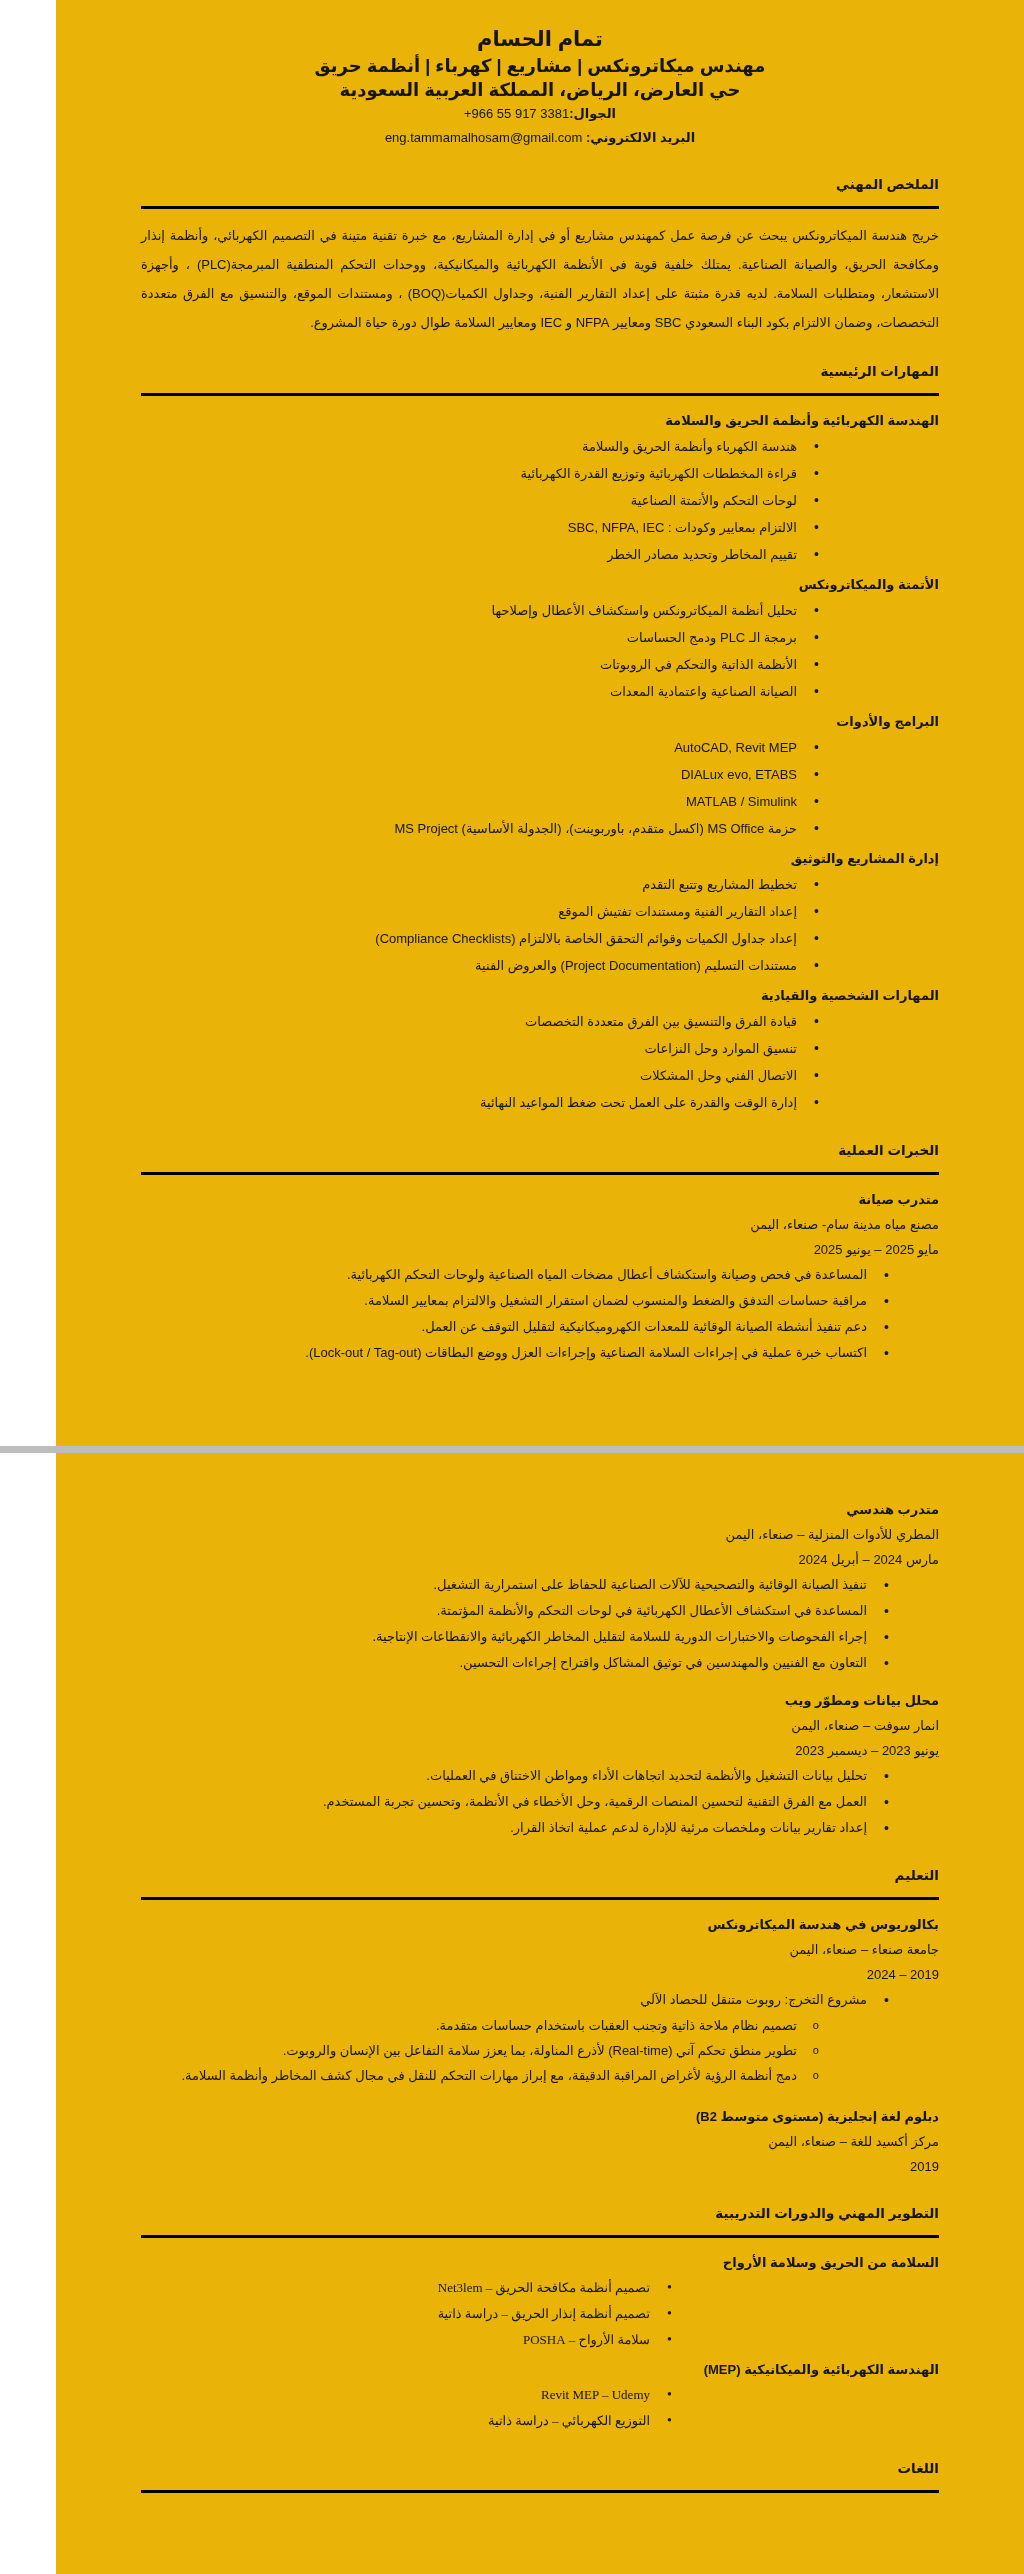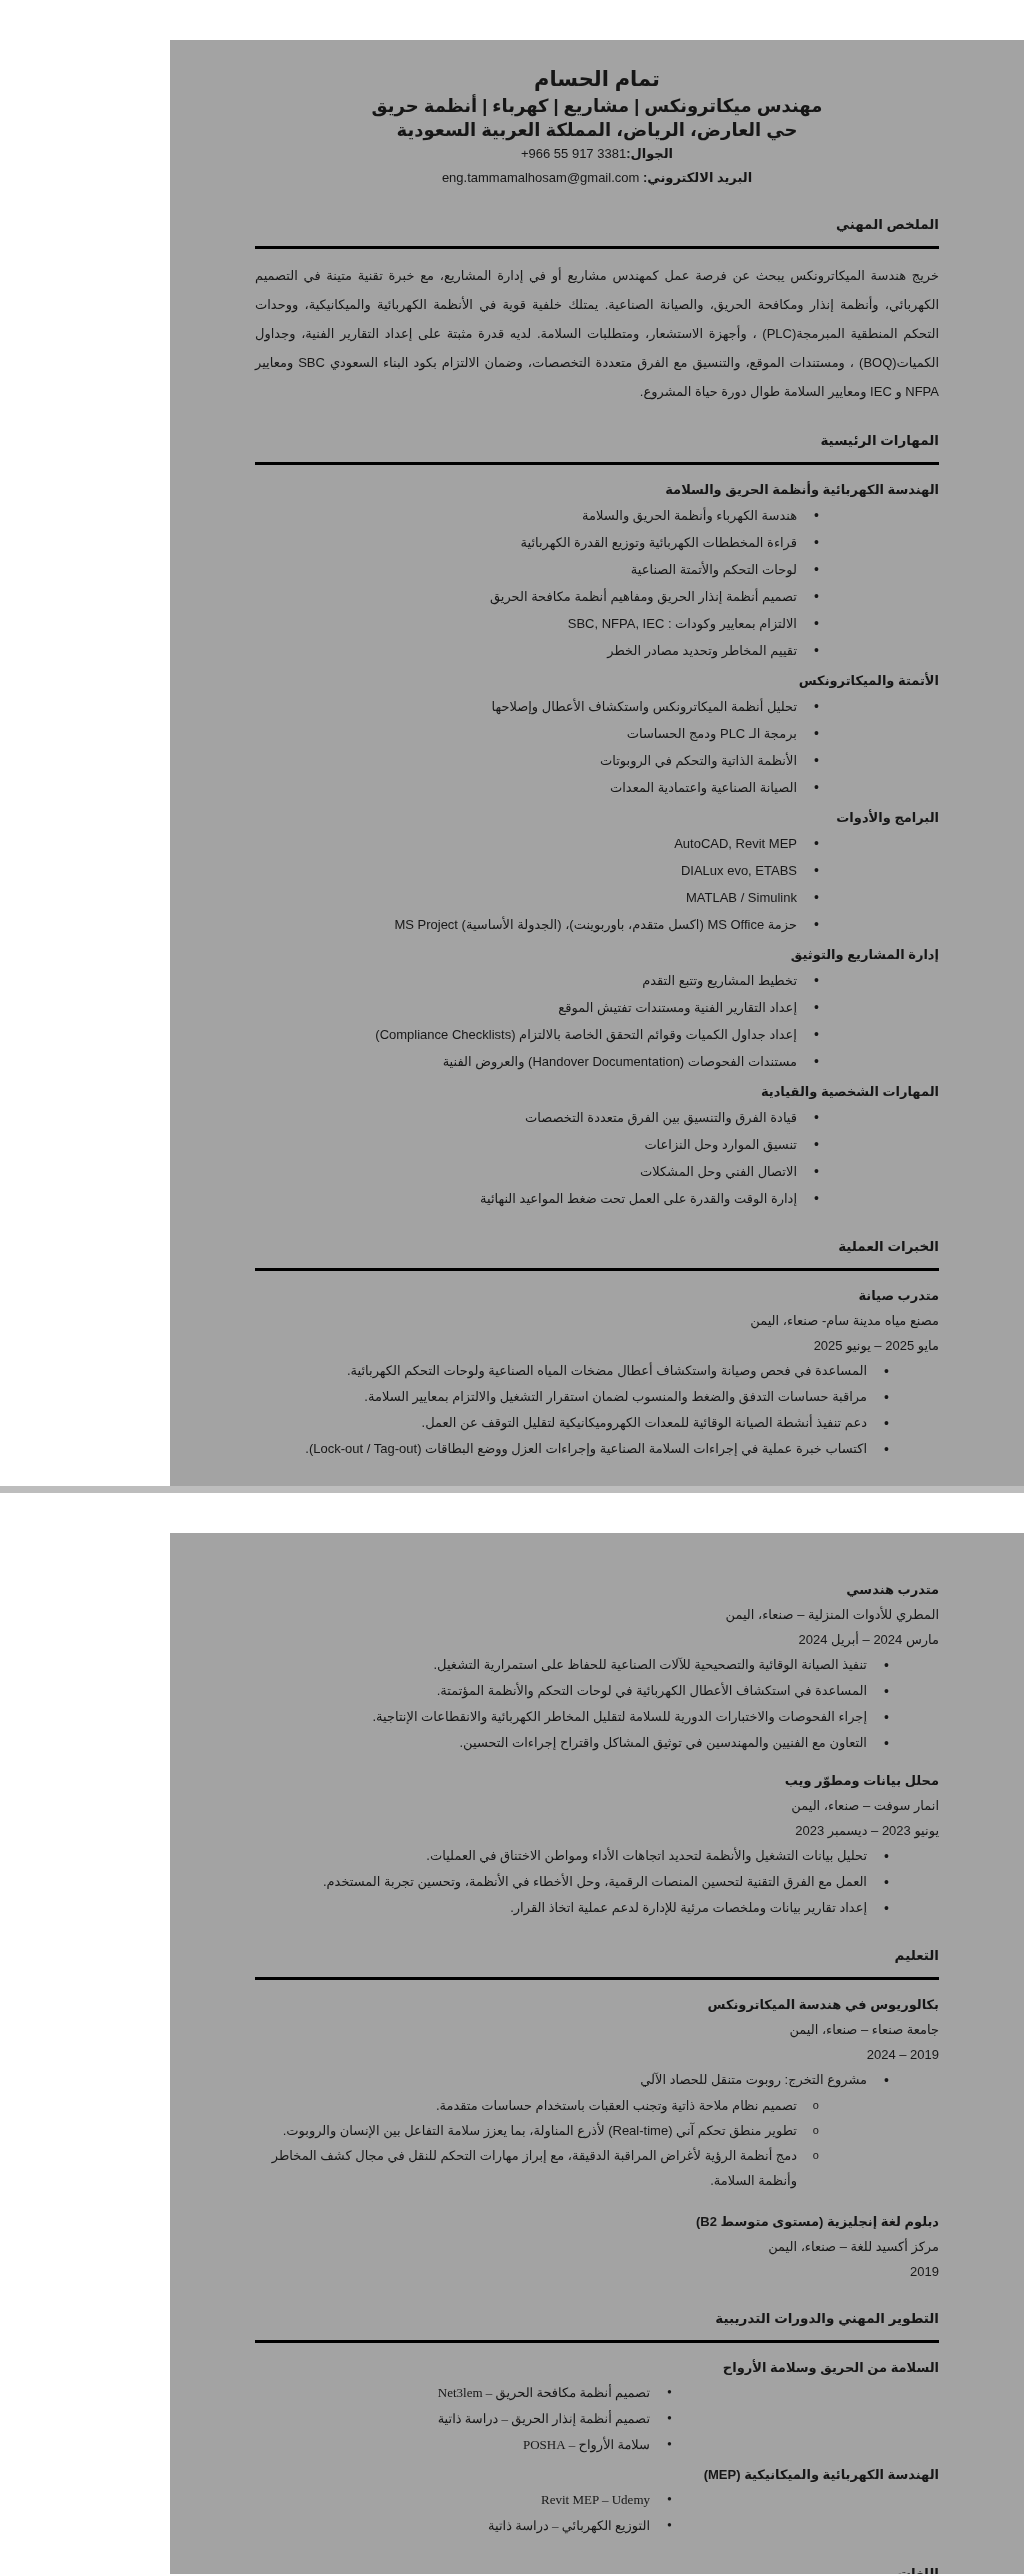--- a/index.html
+++ b/index.html
@@ -2,21 +2,21 @@
 <html lang="ar" dir="rtl"><head>
 <meta charset="utf-8">
 <style>
   html,body{margin:0;padding:0;background:#ffffff;}
   body{
     width:1024px;
     font-family:"Liberation Sans","DejaVu Sans",sans-serif;
     color:#161616;
     direction:rtl;
   }
-  .page{width:854px;box-sizing:border-box;padding:0 85px;background:#a3a3a3;margin-top:40px;}
+  .page{width:968px;box-sizing:border-box;padding:0 85px;background:#eab308;}
   .page-1{height:1446px;overflow:hidden;}
   .page-sep{width:1024px;height:7px;background:#bdbdbd;}
   .page-2{height:1121px;overflow:hidden;padding-top:44px;}
 
   
   .resume-header{text-align:center;}
   .name{font-size:21px;font-weight:700;padding-top:24px;line-height:30px;}
   .head-line{font-size:18px;font-weight:700;line-height:24px;}
   .contact-line{font-size:13px;line-height:24px;}
   .contact-line .lbl{font-weight:700;}
@@ -68,21 +68,20 @@
 
   <div class="sec">
     <div class="sec-h">المهارات الرئيسية</div>
     <hr class="rule">
 
     <div class="group-h">الهندسة الكهربائية وأنظمة الحريق والسلامة</div>
     <ul class="indent-skills">
       <li>هندسة الكهرباء وأنظمة الحريق والسلامة</li>
       <li>قراءة المخططات الكهربائية وتوزيع القدرة الكهربائية</li>
       <li>لوحات التحكم والأتمتة الصناعية</li>
-      <li>تصميم أنظمة إنذار الحريق ومفاهيم أنظمة مكافحة الحريق</li>
       <li>الالتزام بمعايير وكودات : SBC, NFPA, IEC</li>
       <li>تقييم المخاطر وتحديد مصادر الخطر</li>
     </ul>
 
     <div class="group-h">الأتمتة والميكاترونكس</div>
     <ul class="indent-skills">
       <li>تحليل أنظمة الميكاترونكس واستكشاف الأعطال وإصلاحها</li>
       <li>برمجة الـ PLC ودمج الحساسات</li>
       <li>الأنظمة الذاتية والتحكم في الروبوتات</li>
       <li>الصيانة الصناعية واعتمادية المعدات</li>
@@ -94,21 +93,21 @@
       <li>DIALux evo, ETABS</li>
       <li>MATLAB / Simulink</li>
       <li>حزمة MS Office (اكسل متقدم، باوربوينت)، (الجدولة الأساسية) MS Project</li>
     </ul>
 
     <div class="group-h">إدارة المشاريع والتوثيق</div>
     <ul class="indent-skills">
       <li>تخطيط المشاريع وتتبع التقدم</li>
       <li>إعداد التقارير الفنية ومستندات تفتيش الموقع</li>
       <li>إعداد جداول الكميات وقوائم التحقق الخاصة بالالتزام (Compliance Checklists)</li>
-      <li>مستندات الفحوصات (Handover Documentation) والعروض الفنية</li>
+      <li>مستندات التسليم (Project Documentation) والعروض الفنية</li>
     </ul>
 
     <div class="group-h">المهارات الشخصية والقيادية</div>
     <ul class="indent-skills">
       <li>قيادة الفرق والتنسيق بين الفرق متعددة التخصصات</li>
       <li>تنسيق الموارد وحل النزاعات</li>
       <li>الاتصال الفني وحل المشكلات</li>
       <li>إدارة الوقت والقدرة على العمل تحت ضغط المواعيد النهائية</li>
     </ul>
   </div>

